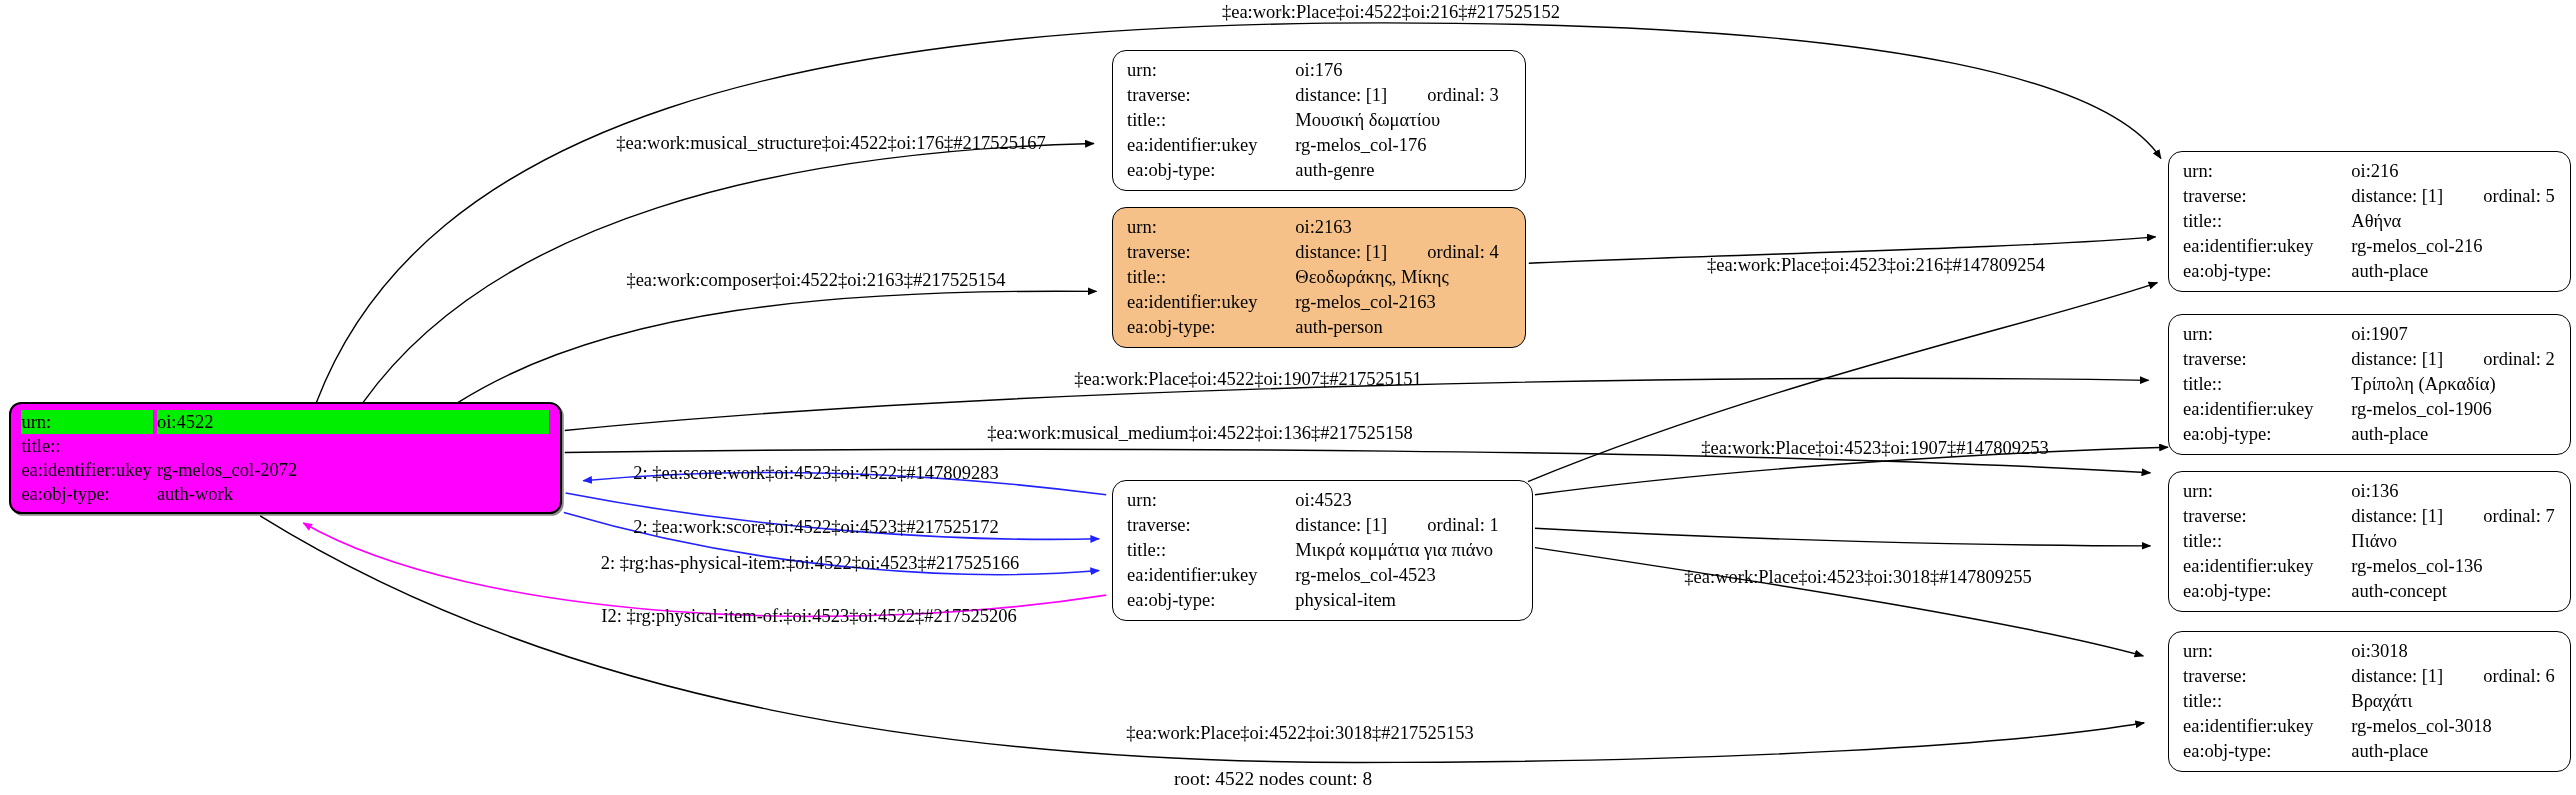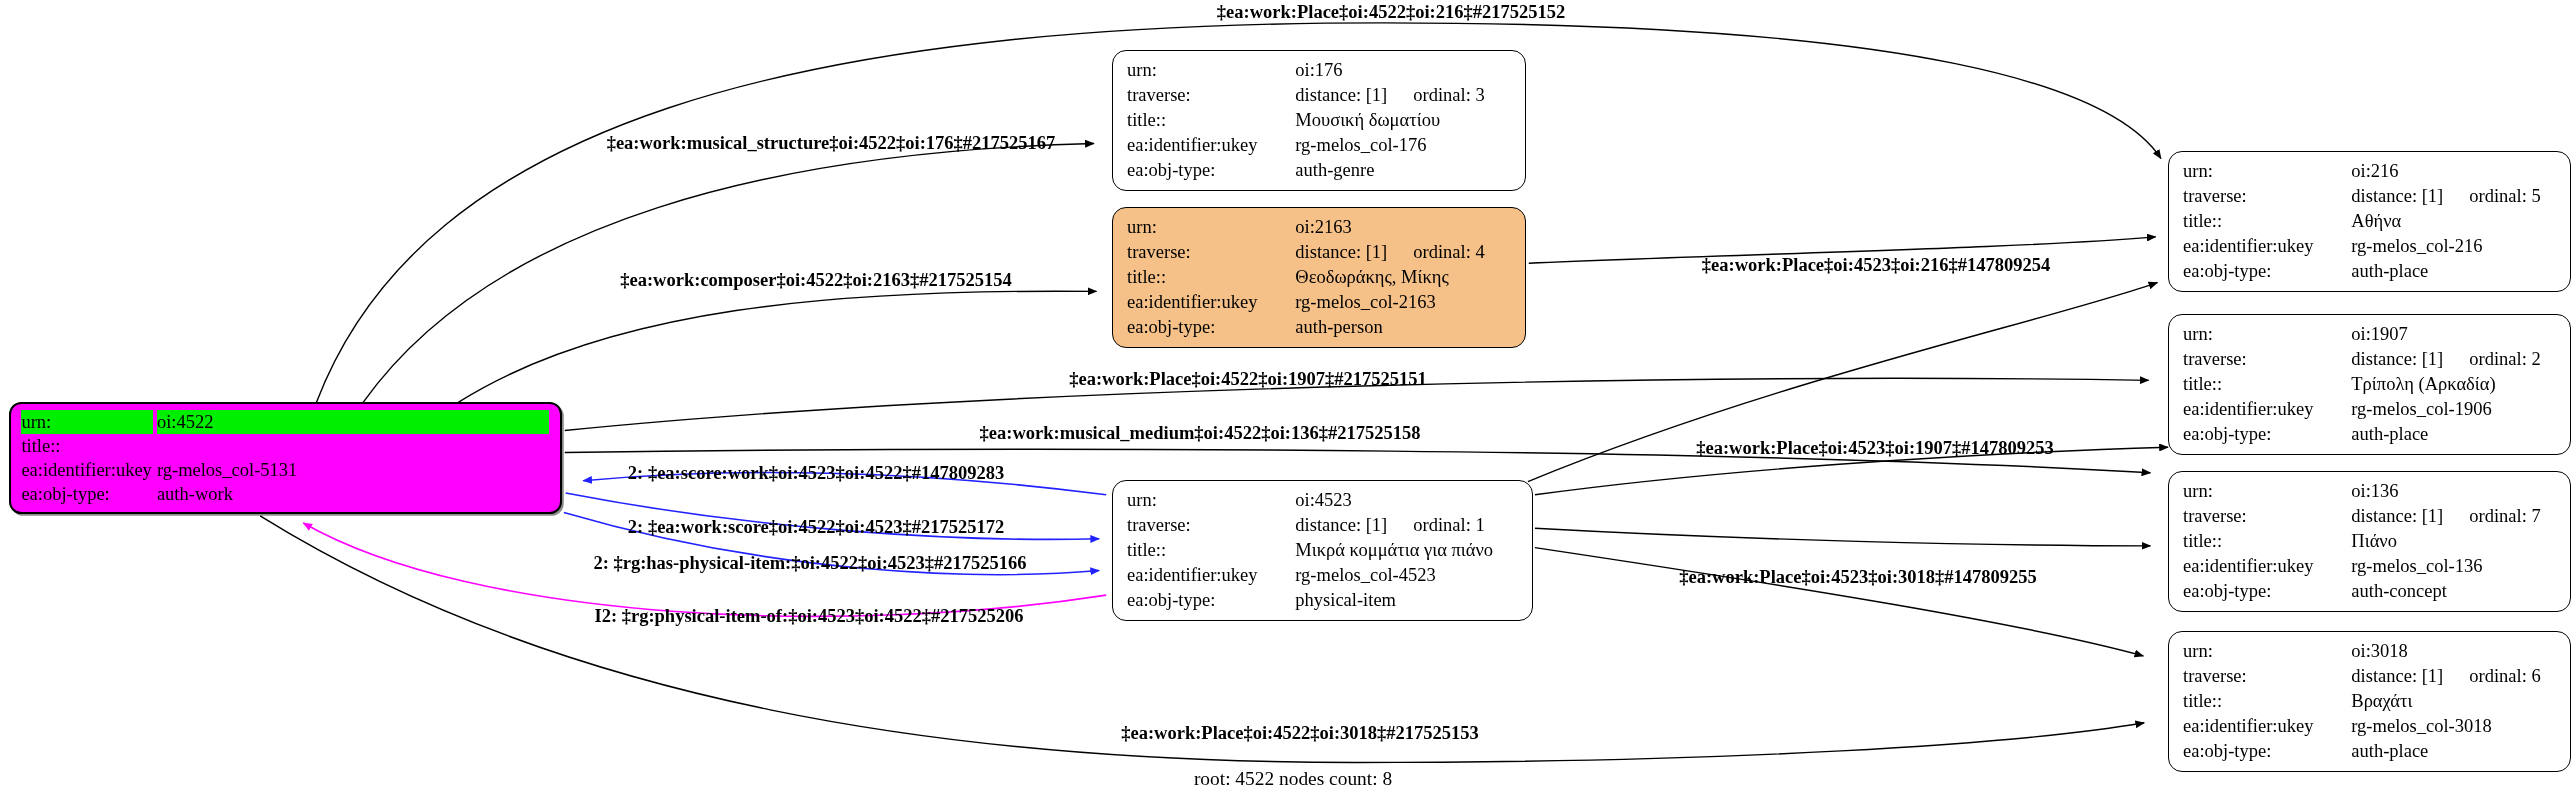--- a/index.html
+++ b/index.html
@@ -15,28 +15,28 @@
   }
   .node.root {
     background:var(--root-fill); border-width:2.6px; border-radius:12.3px;
     padding:6.2px 10.6px; line-height:24px;
     box-shadow:1.8px 1.8px 0 rgba(0,0,0,0.45);
   }
   .node.person { background:var(--person-fill); }
   .row { display:grid; grid-template-columns:163px 1fr; column-gap:5.3px; white-space:nowrap; }
   .node.root .row { grid-template-columns:132px 1fr; column-gap:3.5px; }
   .row.green .cell { background:var(--urn-bg); }
-  .val .ord { margin-left:26px; }
+  .val .ord { margin-left:40px; }
   .elabel {
     position:absolute; transform:translate(-50%,-50%);
-    white-space:nowrap; font-size:18.5px;font-weight:bold;
+    white-space:nowrap; font-size:18.5px;
   }
   .footer {
     position:absolute; transform:translate(-50%,-50%);
-    white-space:nowrap; font-size:19.4px;margin-left:20px;
+    white-space:nowrap; font-size:19.4px;
   }
 </style>
 </head>
 <body>
 
 <div class="canvas">
 
   <svg class="edges" xmlns="http://www.w3.org/2000/svg" viewBox="0 0 2925 903" width="2576" height="795">
     <defs>
       <marker id="ah-black" markerWidth="11" markerHeight="9" refX="10" refY="4.5" orient="auto" markerUnits="userSpaceOnUse">
@@ -75,21 +75,21 @@
   <div class="node root" style="left:8.8px; top:402px; width:553px;">
     <div class="row green">
       <span class="cell lbl">urn:</span>
       <span class="cell val">oi:4522</span>
     </div>
     <div class="row">
       <span class="lbl">title::</span>
     </div>
     <div class="row">
       <span class="lbl">ea:identifier:ukey</span>
-      <span class="val">rg-melos_col-5131</span>
+      <span class="val">rg-melos_col-2072</span>
     </div>
     <div class="row">
       <span class="lbl">ea:obj-type:</span>
       <span class="val">auth-work</span>
     </div>
   </div>
 
   <div class="node" style="left:1112px; top:50px; width:414px;">
     <div class="row">
       <span class="lbl">urn:</span>

